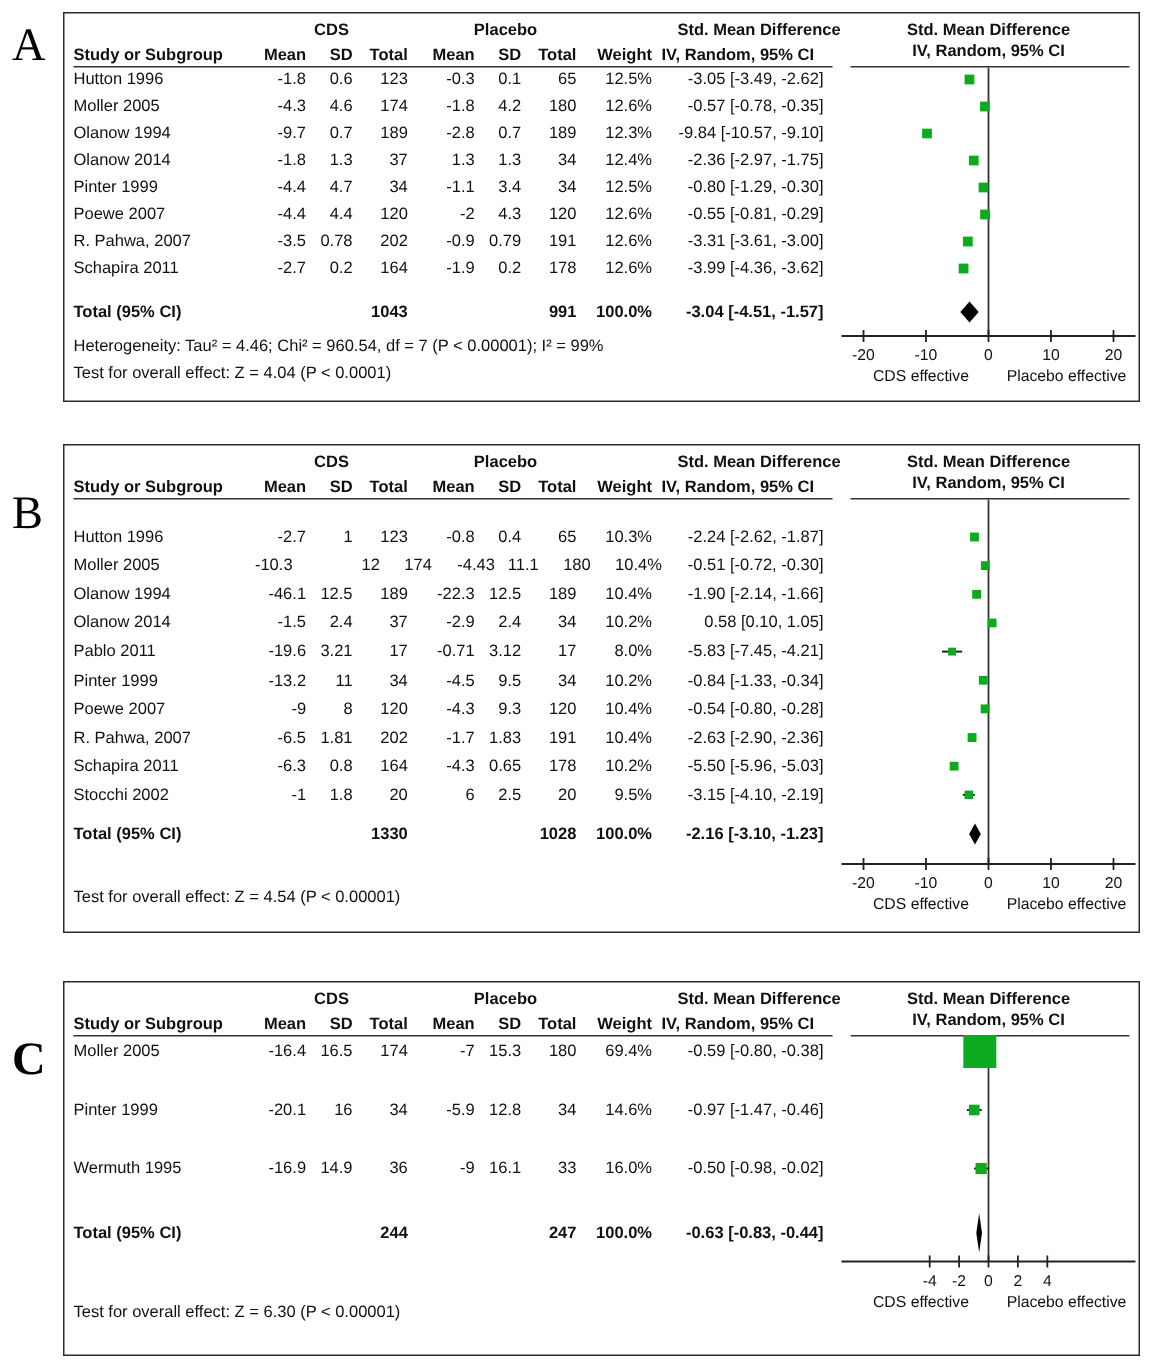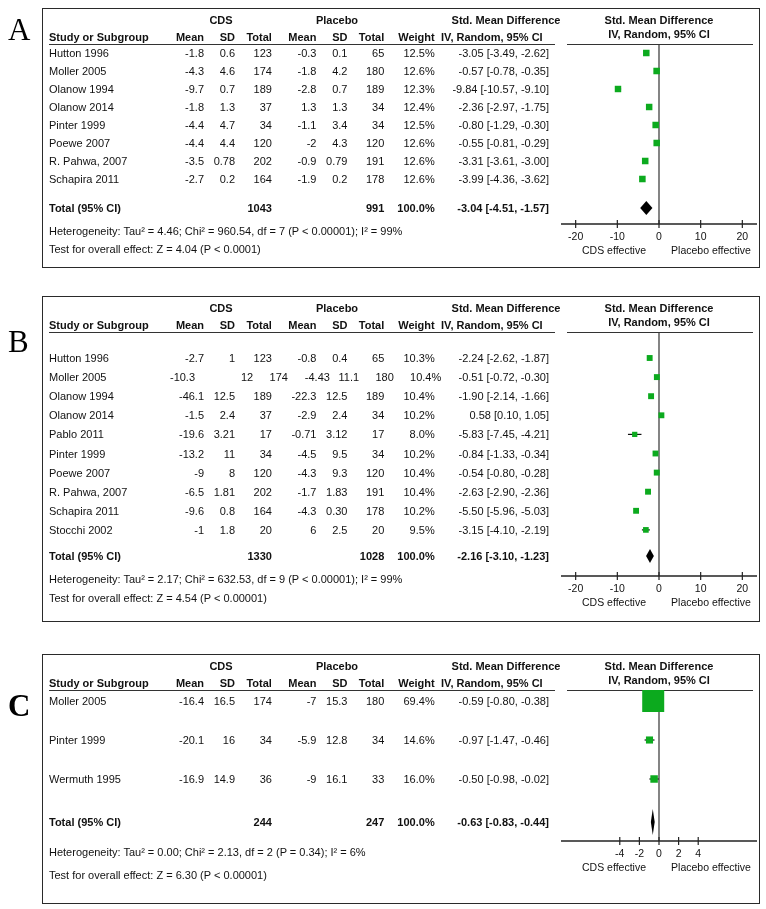--- a/index.html
+++ b/index.html
@@ -282,25 +282,25 @@
         <span class="cell-r" style="width: 32px;">1.81</span>
         <span class="cell-r" style="width: 38px;">202</span>
         <span class="cell-r" style="width: 46px;">-1.7</span>
         <span class="cell-r" style="width: 32px;">1.83</span>
         <span class="cell-r" style="width: 38px;">191</span>
         <span class="cell-r" style="width: 52px;">10.4%</span>
         <span class="cell-r" style="width: 118px; padding-right: 12px;">-2.63 [-2.90, -2.36]</span>
       </div>
       <div class="rowflex" style="top: 205.8px;">
         <span class="cell-l" style="width: 115px;">Schapira 2011</span>
-        <span class="cell-r" style="width: 45px;">-9.6</span>
+        <span class="cell-r" style="width: 45px;">-6.3</span>
         <span class="cell-r" style="width: 32px;">0.8</span>
         <span class="cell-r" style="width: 38px;">164</span>
         <span class="cell-r" style="width: 46px;">-4.3</span>
-        <span class="cell-r" style="width: 32px;">0.30</span>
+        <span class="cell-r" style="width: 32px;">0.65</span>
         <span class="cell-r" style="width: 38px;">178</span>
         <span class="cell-r" style="width: 52px;">10.2%</span>
         <span class="cell-r" style="width: 118px; padding-right: 12px;">-5.50 [-5.96, -5.03]</span>
       </div>
       <div class="rowflex" style="top: 224.9px;">
         <span class="cell-l" style="width: 115px;">Stocchi 2002</span>
         <span class="cell-r" style="width: 45px;">-1</span>
         <span class="cell-r" style="width: 32px;">1.8</span>
         <span class="cell-r" style="width: 38px;">20</span>
         <span class="cell-r" style="width: 46px;">6</span>
@@ -313,21 +313,20 @@
         <span class="cell-l" style="width: 115px;">Total (95% CI)</span>
         <span class="cell-r" style="width: 45px;"></span>
         <span class="cell-r" style="width: 32px;"></span>
         <span class="cell-r" style="width: 38px;">1330</span>
         <span class="cell-r" style="width: 46px;"></span>
         <span class="cell-r" style="width: 32px;"></span>
         <span class="cell-r" style="width: 38px;">1028</span>
         <span class="cell-r" style="width: 52px;">100.0%</span>
         <span class="cell-r" style="width: 118px; padding-right: 12px;">-2.16 [-3.10, -1.23]</span>
       </div>
-      <div class="ftext" style="top: 282px;">Heterogeneity: Tau² = 2.17; Chi² = 632.53, df = 9 (P &lt; 0.00001); I² = 99%</div>
       <div class="ftext" style="top: 301px;">Test for overall effect: Z = 4.54 (P &lt; 0.00001)</div>
       <svg width="716" height="322" viewBox="0 0 716 322">
         <line x1="616" y1="36" x2="616" y2="279" stroke="#333" stroke-width="1.2"></line>
         <line x1="518" y1="279" x2="714" y2="279" stroke="#222" stroke-width="1.3"></line>
         <line x1="532.6666666666666" y1="275" x2="532.6666666666666" y2="283" stroke="#222" stroke-width="1.2"></line>
         <text x="532.6666666666666" y="295" text-anchor="middle" font-size="10.5" fill="#111" font-family="Liberation Sans, sans-serif">-20</text>
         <line x1="574.3333333333334" y1="275" x2="574.3333333333334" y2="283" stroke="#222" stroke-width="1.2"></line>
         <text x="574.3333333333334" y="295" text-anchor="middle" font-size="10.5" fill="#111" font-family="Liberation Sans, sans-serif">-10</text>
         <line x1="616" y1="275" x2="616" y2="283" stroke="#222" stroke-width="1.2"></line>
         <text x="616" y="295" text-anchor="middle" font-size="10.5" fill="#111" font-family="Liberation Sans, sans-serif">0</text>
@@ -419,21 +418,20 @@
         <span class="cell-l" style="width: 115px;">Total (95% CI)</span>
         <span class="cell-r" style="width: 45px;"></span>
         <span class="cell-r" style="width: 32px;"></span>
         <span class="cell-r" style="width: 38px;">244</span>
         <span class="cell-r" style="width: 46px;"></span>
         <span class="cell-r" style="width: 32px;"></span>
         <span class="cell-r" style="width: 38px;">247</span>
         <span class="cell-r" style="width: 52px;">100.0%</span>
         <span class="cell-r" style="width: 118px; padding-right: 12px;">-0.63 [-0.83, -0.44]</span>
       </div>
-      <div class="ftext" style="top: 197px;">Heterogeneity: Tau² = 0.00; Chi² = 2.13, df = 2 (P = 0.34); I² = 6%</div>
       <div class="ftext" style="top: 220px;">Test for overall effect: Z = 6.30 (P &lt; 0.00001)</div>
       <svg width="716" height="246" viewBox="0 0 716 246">
         <line x1="616" y1="36" x2="616" y2="186" stroke="#333" stroke-width="1.2"></line>
         <line x1="518" y1="186" x2="714" y2="186" stroke="#222" stroke-width="1.3"></line>
         <line x1="576.7843137254902" y1="182" x2="576.7843137254902" y2="190" stroke="#222" stroke-width="1.2"></line>
         <text x="576.7843137254902" y="202" text-anchor="middle" font-size="10.5" fill="#111" font-family="Liberation Sans, sans-serif">-4</text>
         <line x1="596.3921568627451" y1="182" x2="596.3921568627451" y2="190" stroke="#222" stroke-width="1.2"></line>
         <text x="596.3921568627451" y="202" text-anchor="middle" font-size="10.5" fill="#111" font-family="Liberation Sans, sans-serif">-2</text>
         <line x1="616" y1="182" x2="616" y2="190" stroke="#222" stroke-width="1.2"></line>
         <text x="616" y="202" text-anchor="middle" font-size="10.5" fill="#111" font-family="Liberation Sans, sans-serif">0</text>

